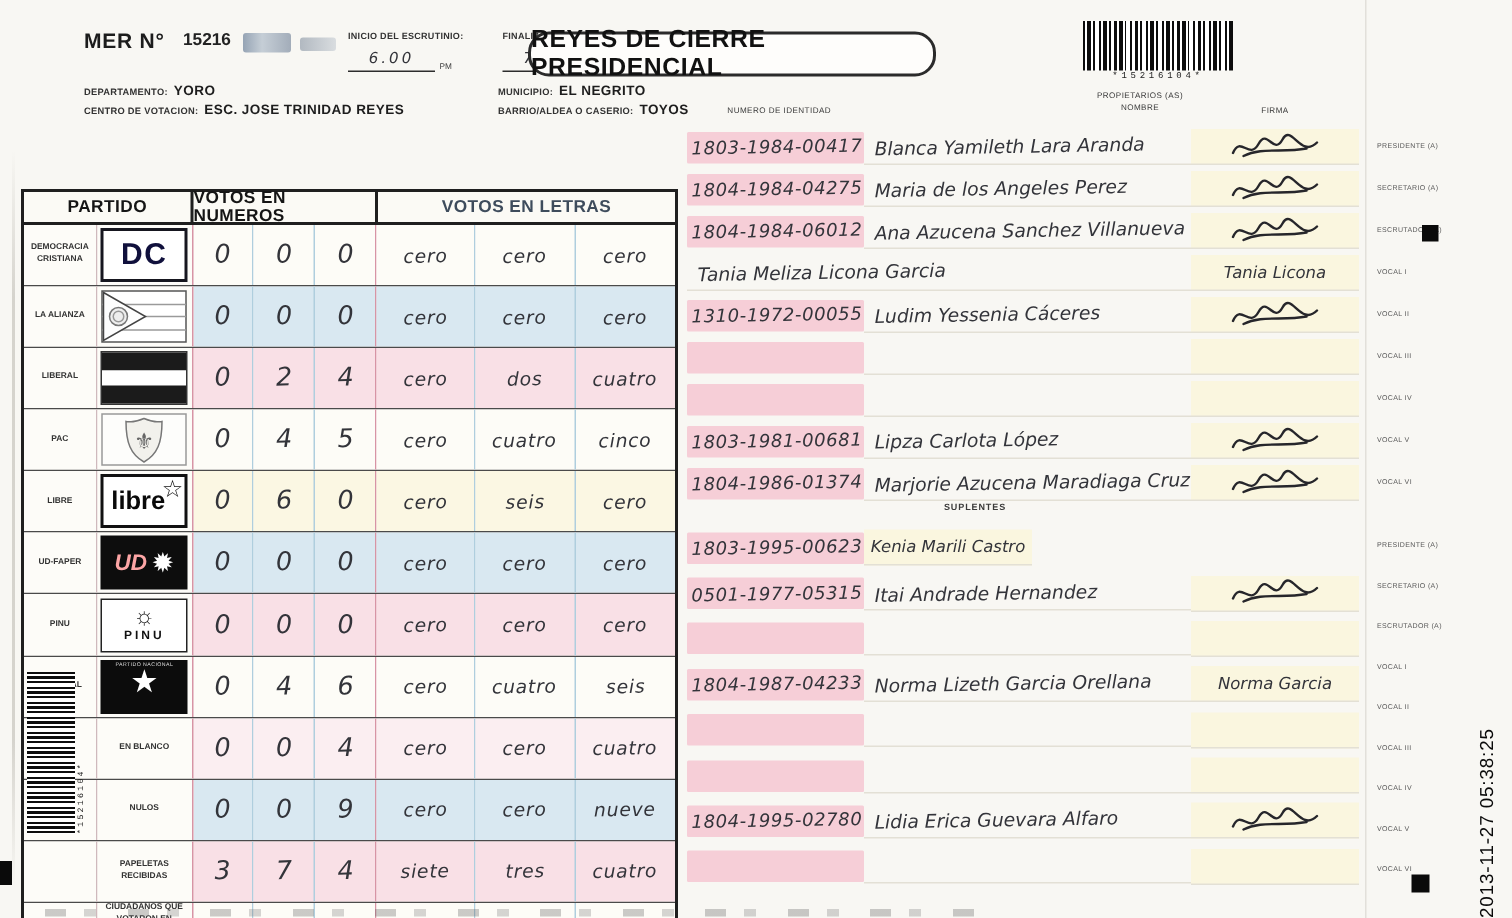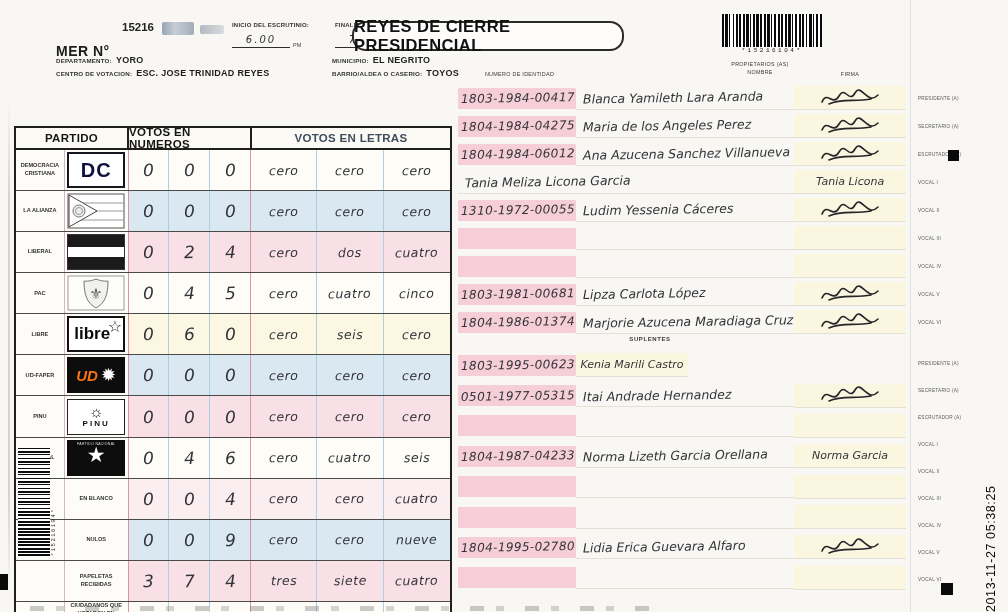--- a/index.html
+++ b/index.html
@@ -1,21 +1,21 @@
 <!DOCTYPE html>
 <html><head>
 <meta charset="utf-8">
 <style>
   html,body{margin:0;padding:0;background:#e8e8e6;}
   .page{position:relative;width:1008px;height:612px;background:#f8f7f3;overflow:hidden;
         font-family:"Liberation Sans",sans-serif;color:#1c1c1c;}
   .abs{position:absolute;}
 
   
-  .mer-label{left:56px;top:19px;font-size:14px;font-weight:bold;letter-spacing:.5px;margin-top:24px;}
+  .mer-label{left:56px;top:19px;font-size:14px;font-weight:bold;letter-spacing:.5px;}
   .mer-number{left:122px;top:21px;font-size:11.5px;font-weight:bold;color:#222;}
   .hlogo1{left:162px;top:22px;width:32px;height:13px;background:linear-gradient(90deg,#7d8fa5,#b9c4cf 40%,#8d9aab);border-radius:2px;opacity:.8;}
   .hlogo2{left:200px;top:25px;width:24px;height:9px;background:linear-gradient(90deg,#9aa4b0,#cfd4d9);border-radius:2px;opacity:.75;}
   .tf-label{font-size:6px;font-weight:bold;color:#333;letter-spacing:.2px;}
   .tf-inicio{left:232px;top:22px;width:100px;}
   .tf-fin{left:335px;top:22px;width:110px;}
   .tf-line{border-bottom:1.2px solid #2d2d2d;width:58px;text-align:center;margin-top:1px;}
   .tf-unit{font-size:5.5px;color:#444;margin-left:3px;}
   .tf-row{display:flex;align-items:flex-end;}
   .hw{font-family:"DejaVu Sans",sans-serif;font-style:italic;color:#33343a;}
@@ -66,21 +66,21 @@
   .lg{width:58px;height:36px;box-sizing:border-box;}
   .lg.dc{border:2px solid #16161f;background:#fff;display:flex;align-items:center;justify-content:center;}
   .lg.dc span{font-weight:bold;font-size:20px;color:#10103c;letter-spacing:1px;}
   .lg.liberal{border:1px solid #333;display:flex;flex-direction:column;background:#fff;}
   .lg.liberal div:nth-child(1),.lg.liberal div:nth-child(3){flex:1.15;background:#1b1b1b;}
   .lg.liberal div:nth-child(2){flex:1;background:#fff;}
   .lg.libre{border:2px solid #111;background:#fff;position:relative;display:flex;align-items:center;justify-content:center;}
   .libre-txt{font-weight:bold;font-size:17px;color:#0a0a0a;margin-right:8px;}
   .libre-star{position:absolute;right:1px;top:1px;font-size:16px;color:#111;line-height:1;}
   .lg.ud{background:#0d0d0d;display:flex;align-items:center;justify-content:center;gap:3px;}
-  .ud-txt{color:#f97316;font-style:italic;font-weight:bold;font-size:15px;}
+  .ud-txt{color:#fca5a5;font-style:italic;font-weight:bold;font-size:15px;}
   .ud-sun{color:#fff;font-size:18px;line-height:1;}
   .lg.pinu{border:1.5px solid #222;background:#fff;display:flex;flex-direction:column;align-items:center;justify-content:center;}
   .pinu-sun{font-size:16px;line-height:.9;color:#222;}
   .pinu-txt{font-size:8px;font-weight:bold;letter-spacing:2px;color:#111;}
   .lg.nacional{background:#0c0c0c;display:flex;flex-direction:column;align-items:center;padding-top:2px;}
   .pn-top{color:#ddd;font-size:6px;transform:scale(.58);transform-origin:center top;white-space:nowrap;letter-spacing:.5px;}
   .pn-star{color:#fff;font-size:21px;line-height:.85;margin-top:-2px;}
   .lg.shield-svg{display:block;}
 
   
@@ -464,24 +464,24 @@
     <div class="c num">
             <span class="hw">3</span>
           </div>
     <div class="c num">
             <span class="hw">7</span>
           </div>
     <div class="c num">
             <span class="hw">4</span>
           </div>
     <div class="c let">
+            <span class="hw">siete</span>
+          </div>
+    <div class="c let">
             <span class="hw">tres</span>
-          </div>
-    <div class="c let">
-            <span class="hw">siete</span>
           </div>
     <div class="c let">
             <span class="hw">cuatro</span>
           </div>
   </div>
 
   <div class="t-row tint-white">
     <div class="c party-name"></div>
     <div class="c logo-cell">
             <div class="special-label">CIUDADANOS QUE VOTARON EN CUADERNO DE VOTACION (+) MIEMBROS MER</div>

